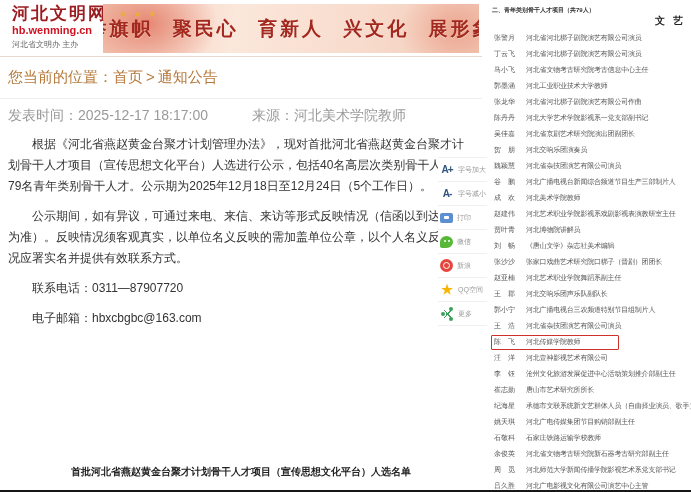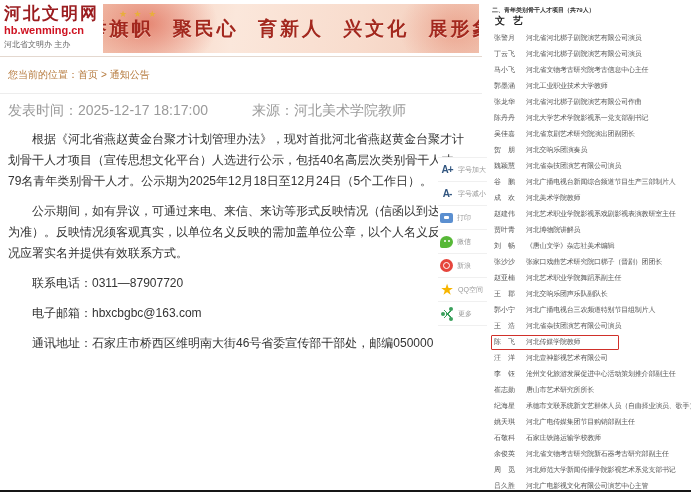--- a/index.html
+++ b/index.html
@@ -4,40 +4,40 @@
 <style>
   * { margin:0; padding:0; box-sizing:border-box; }
   html,body { background:#fff; }
   body { font-family:"Liberation Sans", sans-serif; }
   .page { position:relative; width:691px; height:492px; background:#fff; overflow:hidden; }
 
   
   .left { position:absolute; left:0; top:0; width:482px; height:492px; }
 
   .header { position:relative; height:57px; border-bottom:1px solid #e4d8cf; }
-  .logo { position:absolute; left:4px; top:5px; cursor:pointer; }
+  .logo { position:absolute; left:12px; top:5px; cursor:pointer; }
   .logo-title { font-size:17px; font-weight:bold; color:#9b1d20; letter-spacing:2px; line-height:1.1;
                 font-family:"Liberation Serif", serif; }
   .logo-domain { font-size:11px; font-weight:bold; color:#cf1322; line-height:1.2; }
   .logo-sub { font-size:8px; color:#666; margin-top:2px; }
 
   .banner { position:absolute; left:103px; top:4px; width:376px; height:49px; overflow:hidden;
             background:linear-gradient(100deg,#f3c6b2 0%,#fbe7db 35%,#f8dccd 68%,#f2cab8 100%);
             display:flex; align-items:center; justify-content:center; }
   .banner::before { content:""; position:absolute; left:-25px; top:-30px; width:140px; height:100px;
             background:radial-gradient(closest-side, rgba(214,62,40,.50), rgba(214,62,40,0)); }
   .banner::after { content:""; position:absolute; right:-30px; top:-20px; width:110px; height:90px;
             background:radial-gradient(closest-side, rgba(221,90,60,.35), rgba(221,90,60,0)); }
   .banner-stars { position:absolute; left:16px; top:5px; font-size:9px; color:#e8ae3c; letter-spacing:2px; z-index:1; }
   .banner-stars::before { content:"★ ★ ★"; }
   .banner-text { position:relative; z-index:2; font-size:19px; font-weight:bold; color:#a3281e;
                  letter-spacing:3px; word-spacing:11px; white-space:nowrap;
                  text-shadow:0 1px 0 rgba(255,255,255,.4); }
 
-  .breadcrumb { margin:11px 0 0 8px; font-size:10px; color:#b5793c; }
+  .breadcrumb { margin:11px 0 0 8px; font-size:15px; color:#b5793c; }
   .breadcrumb a { color:#b5793c; text-decoration:none; cursor:pointer; }
   .bc-sep { margin:0 3px; }
 
   .title { margin:10px 8px 0 8px; font-size:14px; font-weight:bold; color:#1d1d1d; line-height:1.55; }
   .title-rule { margin:11px 0 0 0; border-bottom:1px solid #ededed; }
 
   .meta { margin:8px 0 0 8px; font-size:14px; color:#9a9a9a; display:flex; gap:44px; }
 
   .body { margin:5px 12px 0 8px; font-size:12px; color:#333; line-height:21px; }
   .body p { margin:9px 0; text-indent:2em; }
@@ -69,21 +69,21 @@
   .icon-share::before { content:""; position:absolute; width:4px; height:4px; border-radius:50%;
              background:#3aa05c; left:1px; top:5px; box-shadow:8px -5px 0 #3aa05c, 8px 5px 0 #3aa05c; }
   .icon-share::after { content:""; position:absolute; left:4px; top:3px; width:7px; height:8px;
              background:
                linear-gradient(to top right, transparent 45%, #3aa05c 46%, #3aa05c 56%, transparent 57%),
                linear-gradient(to bottom right, transparent 45%, #3aa05c 46%, #3aa05c 56%, transparent 57%); }
 
   
   .roster { position:absolute; left:487px; top:0; width:204px; height:492px; background:#fff; }
   .roster-section { padding:6px 0 0 5px; font-size:6px; font-weight:bold; color:#333; letter-spacing:0; white-space:nowrap; }
-  .roster-cat { text-align:left; font-size:10px; font-weight:bold; color:#222; letter-spacing:8px;
+  .roster-cat { text-align:right; font-size:10px; font-weight:bold; color:#222; letter-spacing:8px;
                 text-indent:8px; margin-top:-1px; }
   .roster-list { margin-top:2px; }
   .roster-row { height:16px; display:flex; align-items:center; padding-left:4px; }
   .row-inner { display:flex; align-items:center; border:1.5px solid transparent; border-radius:1px;
                padding:0 4px 0 2px; height:15px; }
   .roster-row.hl .row-inner { border-color:#d0302a; padding-right:38px; }
   .r-name { width:27px; font-size:7px; color:#555; white-space:pre; flex-shrink:0; }
   .r-org { font-size:7px; color:#555; margin-left:5px; white-space:nowrap; letter-spacing:-0.2px; }
 
   .bottom-rule { position:absolute; left:0; right:0; bottom:0; height:2px; background:#161616; }
@@ -121,24 +121,24 @@
     <div class="body">
 
         <p>根据《河北省燕赵黄金台聚才计划管理办法》，现对首批河北省燕赵黄金台聚才计划骨干人才项目（宣传思想文化平台）人选进行公示，包括40名高层次类别骨干人才、79名青年类别骨干人才。公示期为2025年12月18日至12月24日（5个工作日）。</p>
 
         <p>公示期间，如有异议，可通过来电、来信、来访等形式反映情况（信函以到达邮戳为准）。反映情况须客观真实，以单位名义反映的需加盖单位公章，以个人名义反映情况应署实名并提供有效联系方式。</p>
 
         <p>联系电话：0311—87907720</p>
 
         <p>电子邮箱：hbxcbgbc@163.com</p>
 
-        <p>通讯地址：石家庄市桥西区维明南大街46号省委宣传部干部处，邮编050000</p>
-      </div>
-
-
+      </div>
+
+
+    <div class="caption">首批河北省燕赵黄金台聚才计划骨干人才项目（宣传思想文化平台）人选名单</div>
   </div>
 
   <div class="toolbar">
 
       <div class="tb-item">
         <span class="tb-icon icon-font-increase"></span>
         <span class="tb-label">字号加大</span>
       </div>
 
       <div class="tb-item">

